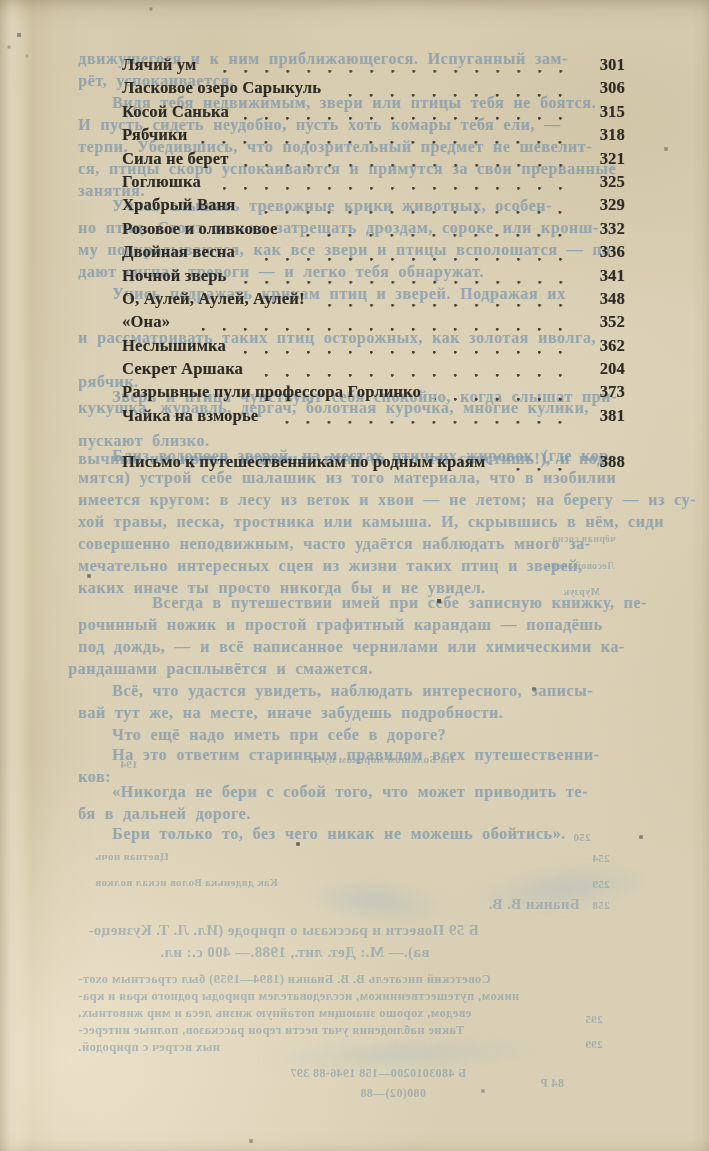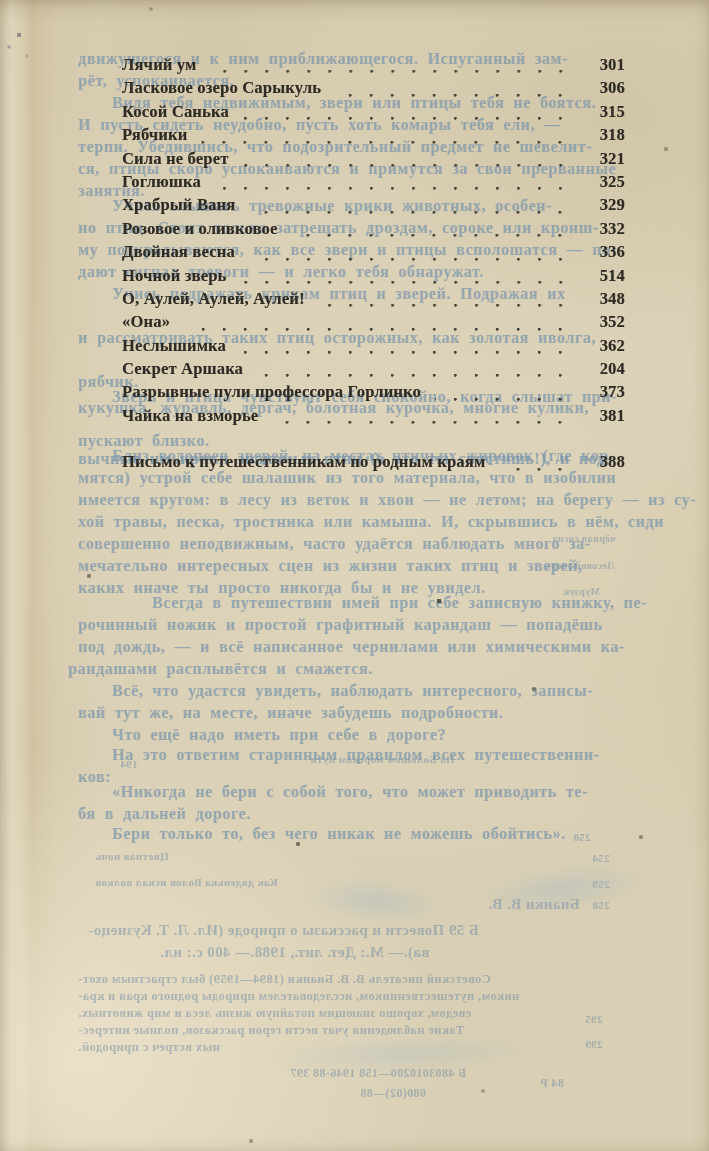--- a/index.html
+++ b/index.html
@@ -165,21 +165,21 @@
           <span class="toc-page">332</span>
         </div>
         <div class="toc-row">
           <span class="toc-title">Двойная весна</span>
           <span class="leader"></span>
           <span class="toc-page">336</span>
         </div>
         <div class="toc-row">
           <span class="toc-title">Ночной зверь</span>
           <span class="leader"></span>
-          <span class="toc-page">514</span>
+          <span class="toc-page">341</span>
         </div>
         <div class="toc-row">
           <span class="toc-title">О, Аулей, Аулей, Аулей!</span>
           <span class="leader"></span>
           <span class="toc-page">348</span>
         </div>
         <div class="toc-row">
           <span class="toc-title">«Она»</span>
           <span class="leader"></span>
           <span class="toc-page">352</span>

